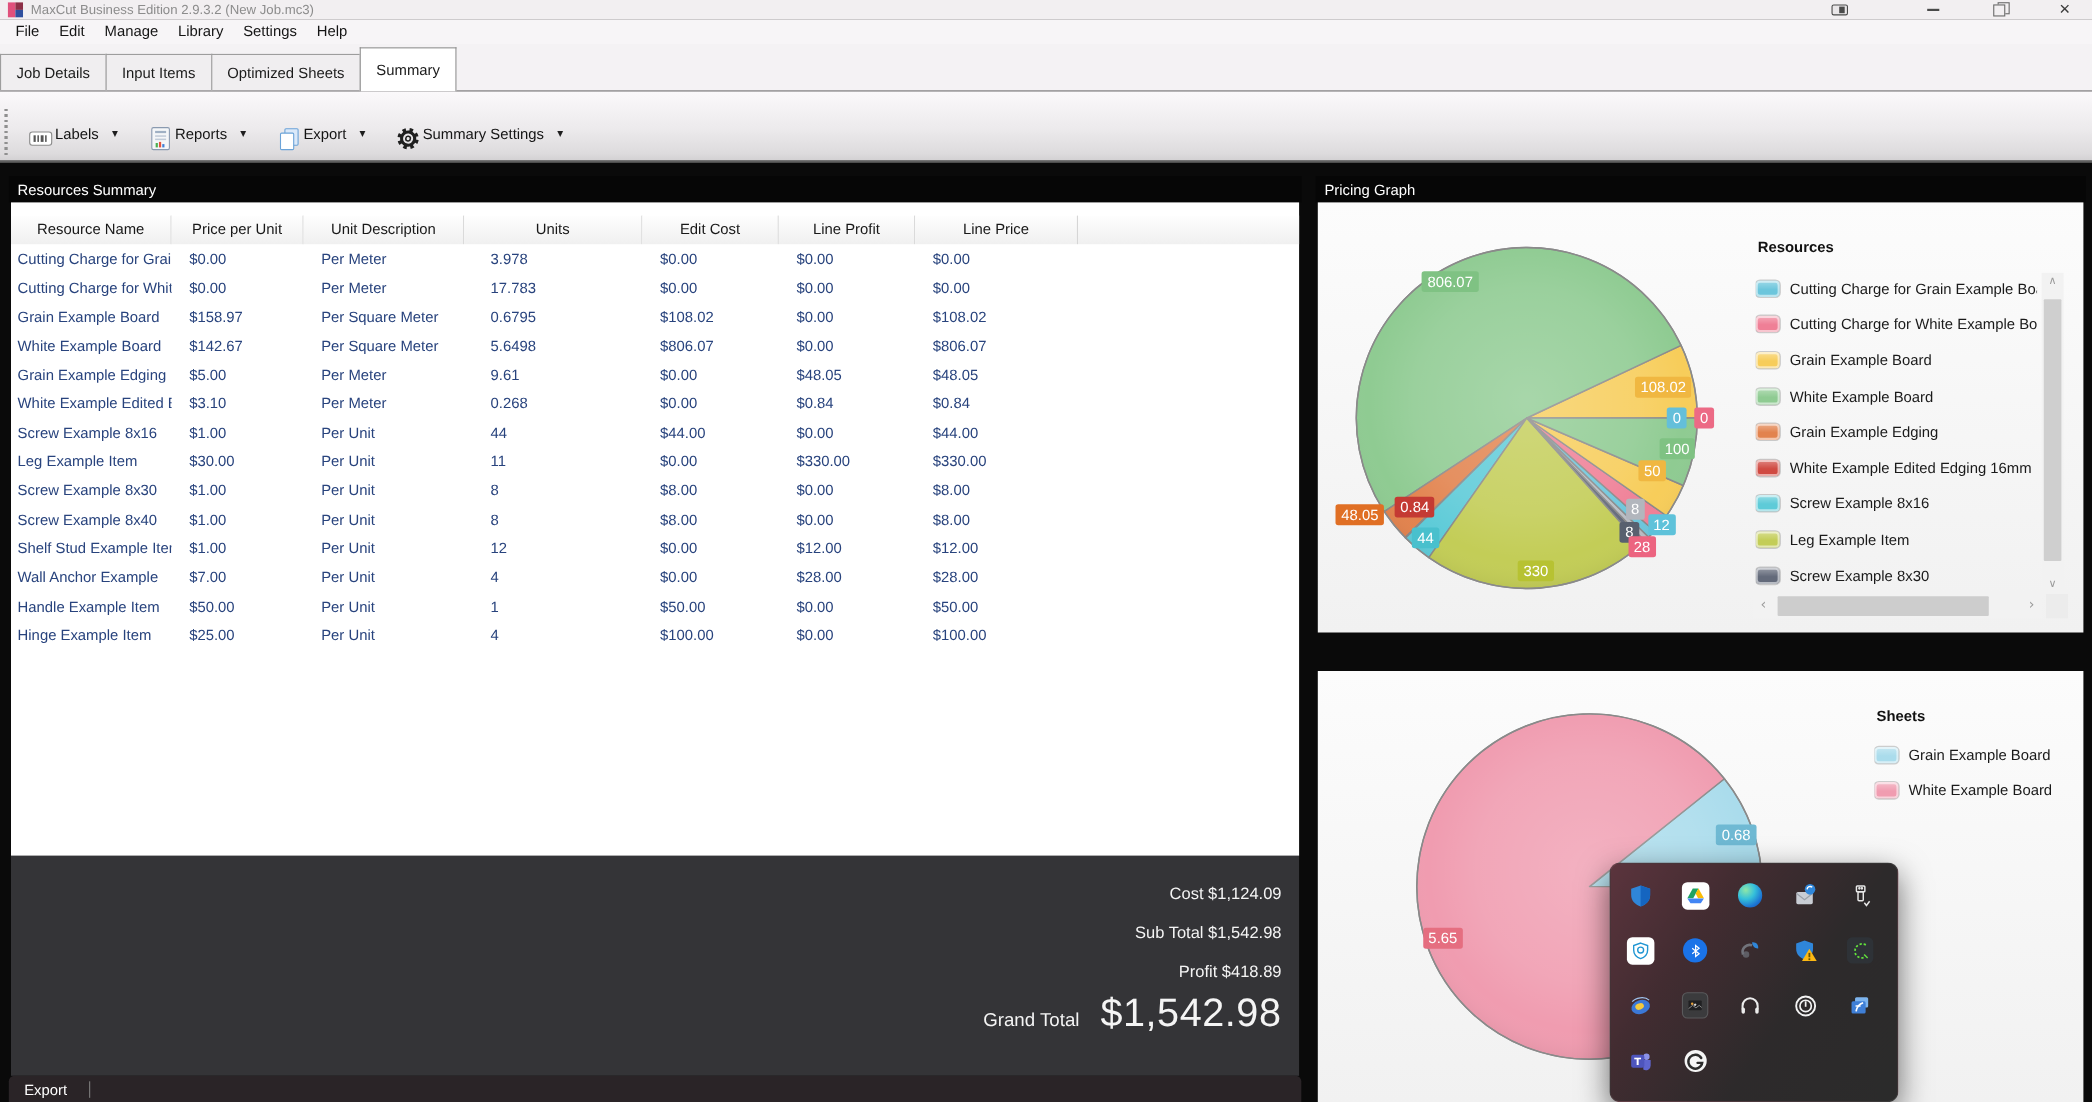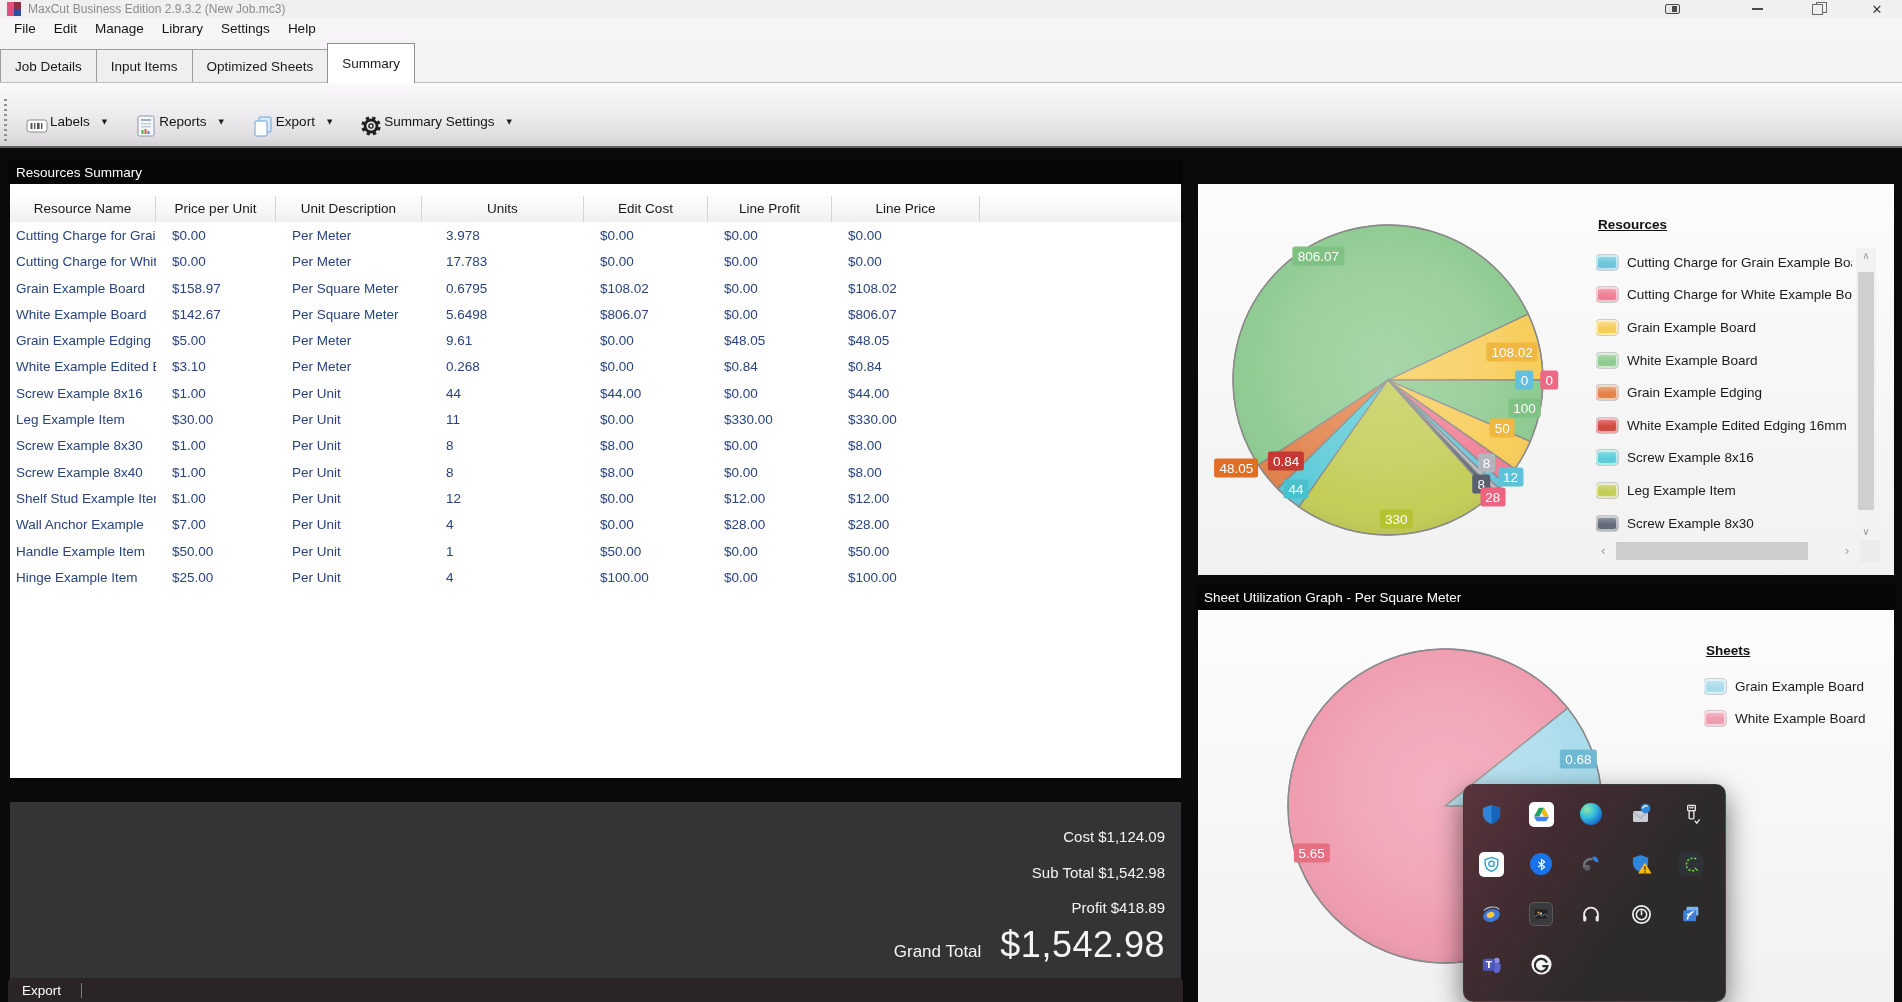--- a/index.html
+++ b/index.html
@@ -44,39 +44,39 @@
   #res-title { left:8px; top:160px; width:1175px; height:24px; }
   #res-body { left:10px; top:184px; width:1171px; height:594px; background:#fff; padding-top:12px; }
   #res-table { width:100%; }
   .tr { display:grid; grid-template-columns:146px 120px 146px 162px 124px 124px 148px auto; height:26.3px; align-items:center; }
   .th { font-size:13.5px; color:#181818; text-align:center; background:linear-gradient(#fefefe,#f0f0f0); border-right:1px solid #d6d6d6; height:26px; line-height:26px; overflow:hidden; white-space:nowrap; }
   .th:last-child { border-right:none; }
   .td { font-size:13.5px; color:#28437d; padding-left:16px; overflow:hidden; white-space:nowrap; }
   .td.c0 { padding-left:6px; }
   .td.c3 { padding-left:24px; }
 
-  #res-totals { position:absolute; left:10px; top:778px; width:1171px; height:180px; background:#343437; color:#f4f4f4;margin-top:24px; }
+  #res-totals { position:absolute; left:10px; top:778px; width:1171px; height:200px; background:#343437; color:#f4f4f4; }
   .total-line { position:absolute; right:16px; white-space:nowrap; font-size:15px; }
   #total-cost { top:26px; } #total-subtotal { top:62px; } #total-profit { top:97px; }
   #total-grand { top:122px; display:flex; align-items:baseline; gap:19px; }
   #total-grand .glabel { font-size:17px; }
   #total-grand .gvalue { font-size:36px; letter-spacing:0.5px; }
 
   #export-bar { position:absolute; left:8px; top:978px; width:1175px; height:24px; background:#2a2427; border-radius:5px 5px 0 0; color:#fff; font-size:13.5px; display:flex; align-items:center; }
   #export-bar .elabel { padding-left:14px; }
   #export-bar .esep { width:1px; height:15px; background:#7d7d7d; margin-left:20px; }
 
   
   #price-title { left:1196px; top:160px; width:700px; height:24px; }
   #price-body { left:1198px; top:184px; width:696px; height:391px; overflow:hidden; }
   #sheet-title { left:1196px; top:585px; width:700px; height:25px; }
   #sheet-body { left:1198px; top:610px; width:696px; height:392px; overflow:hidden; }
   .panel-body svg.pie { position:absolute; left:0; top:0; }
 
-  .legend-title { position:absolute; font-size:13.5px; font-weight:bold; color:#111;text-decoration:underline; }
+  .legend-title { position:absolute; font-size:13.5px; font-weight:bold; color:#111; }
   .legend-list { position:absolute; overflow:hidden; }
   .legend-item { display:flex; align-items:center; gap:9px; height:32.6px; }
   .swatch { width:22px; height:15px; border-radius:4px; flex:0 0 auto; box-shadow:inset 0 0 0 2px rgba(255,255,255,0.55), 0 0 0 1px rgba(0,0,0,0.18); }
   .legend-label { font-size:13.5px; color:#1a1a1a; white-space:nowrap; overflow:hidden; }
 
   .pie-label { position:absolute; transform:translate(-50%,-50%); color:#fff; font-size:13.5px; line-height:17px; padding:1px 5px; border-radius:2.5px; white-space:nowrap; z-index:2; }
 
   
   .vscroll { position:absolute; width:20px; background:#f2f2f2; }
   .vscroll .arr { position:absolute; left:0; width:20px; height:16px; color:#9a9a9a; font-size:10px; text-align:center; line-height:16px; }
@@ -362,20 +362,23 @@
     <div class="total-line" id="total-grand">
       <span class="glabel">Grand Total</span>
       <span class="gvalue">$1,542.98</span>
     </div>
   </div>
   <div id="export-bar">
     <span class="elabel">Export</span>
     <span class="esep"></span>
   </div>
 
+  <div id="price-title" class="panel-title">
+    <span>Pricing Graph</span>
+  </div>
   <div id="price-body" class="panel-body">
     <svg class="pie" id="pie-pricing" width="696" height="391">
         <defs>
           <radialGradient id="pie-pricing-gloss" cx="50%" cy="45%" r="60%">
             <stop offset="0%" stop-color="rgba(255,255,255,0.22)"></stop>
             <stop offset="55%" stop-color="rgba(255,255,255,0.10)"></stop>
             <stop offset="78%" stop-color="rgba(255,255,255,0)"></stop>
             <stop offset="93%" stop-color="rgba(0,0,0,0.05)"></stop>
             <stop offset="100%" stop-color="rgba(0,0,0,0.10)"></stop>
           </radialGradient>
@@ -455,23 +458,20 @@
       <div class="pie-label" style="left: 97.9774px; top: 304.934px; background: rgb(73, 192, 205);">44</div>
       <div class="pie-label" style="left: 198.371px; top: 335.249px; background: rgb(183, 194, 50);">330</div>
       <div class="pie-label" style="left: 283.344px; top: 299.669px; background: rgb(88, 96, 111);">8</div>
       <div class="pie-label" style="left: 288.552px; top: 278.695px; background: rgb(178, 182, 189);">8</div>
       <div class="pie-label" style="left: 312.517px; top: 293.455px; background: rgb(94, 194, 218);">12</div>
       <div class="pie-label" style="left: 294.694px; top: 265.296px; background: rgb(236, 100, 128); margin-top: 48px;">28</div>
       <div class="pie-label" style="left: 304.143px; top: 244.451px; background: rgb(240, 183, 65);">50</div>
       <div class="pie-label" style="left: 326.618px; top: 224.207px; background: rgb(127, 194, 131);">100</div>
     </div>
 
-  <div id="sheet-title" class="panel-title">
-    <span>Sheet Utilization Graph - Per Square Meter</span>
-  </div>
   <div id="sheet-body" class="panel-body">
     <svg class="pie" id="pie-sheet" width="696" height="392">
         <defs>
           <radialGradient id="pie-sheet-gloss" cx="50%" cy="45%" r="60%">
             <stop offset="0%" stop-color="rgba(255,255,255,0.22)"></stop>
             <stop offset="55%" stop-color="rgba(255,255,255,0.10)"></stop>
             <stop offset="78%" stop-color="rgba(255,255,255,0)"></stop>
             <stop offset="93%" stop-color="rgba(0,0,0,0.05)"></stop>
             <stop offset="100%" stop-color="rgba(0,0,0,0.10)"></stop>
           </radialGradient>

